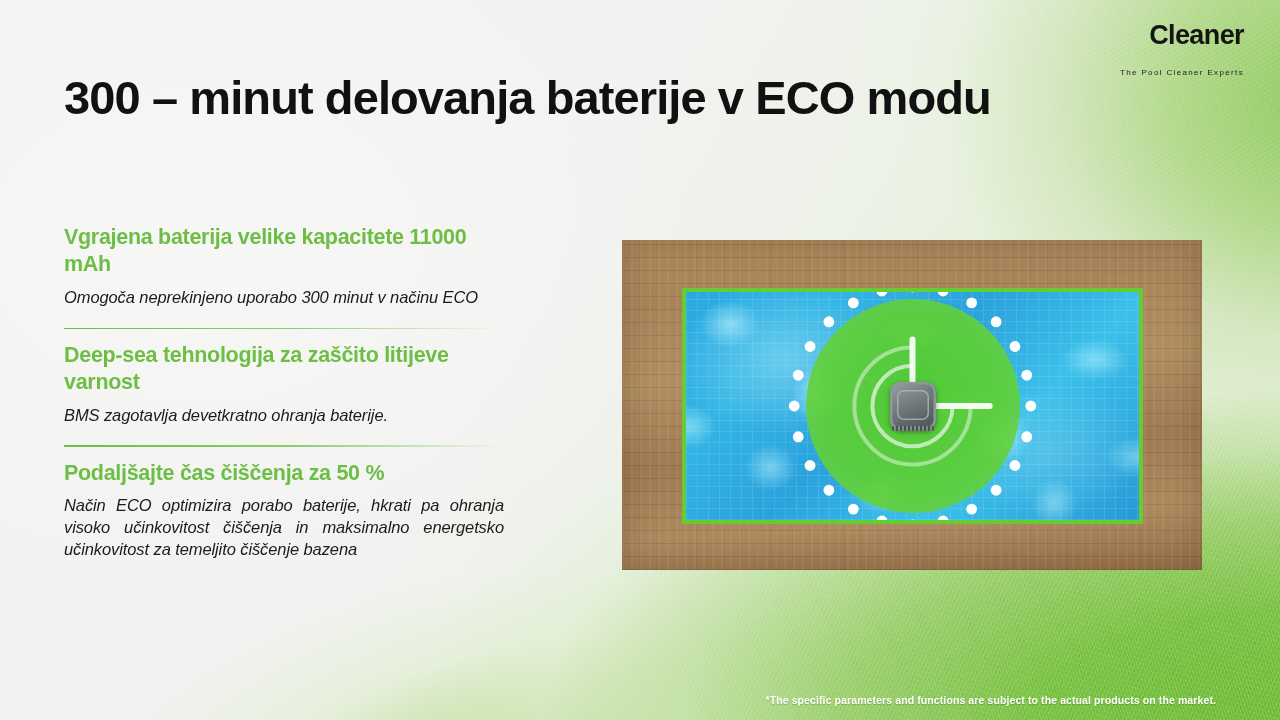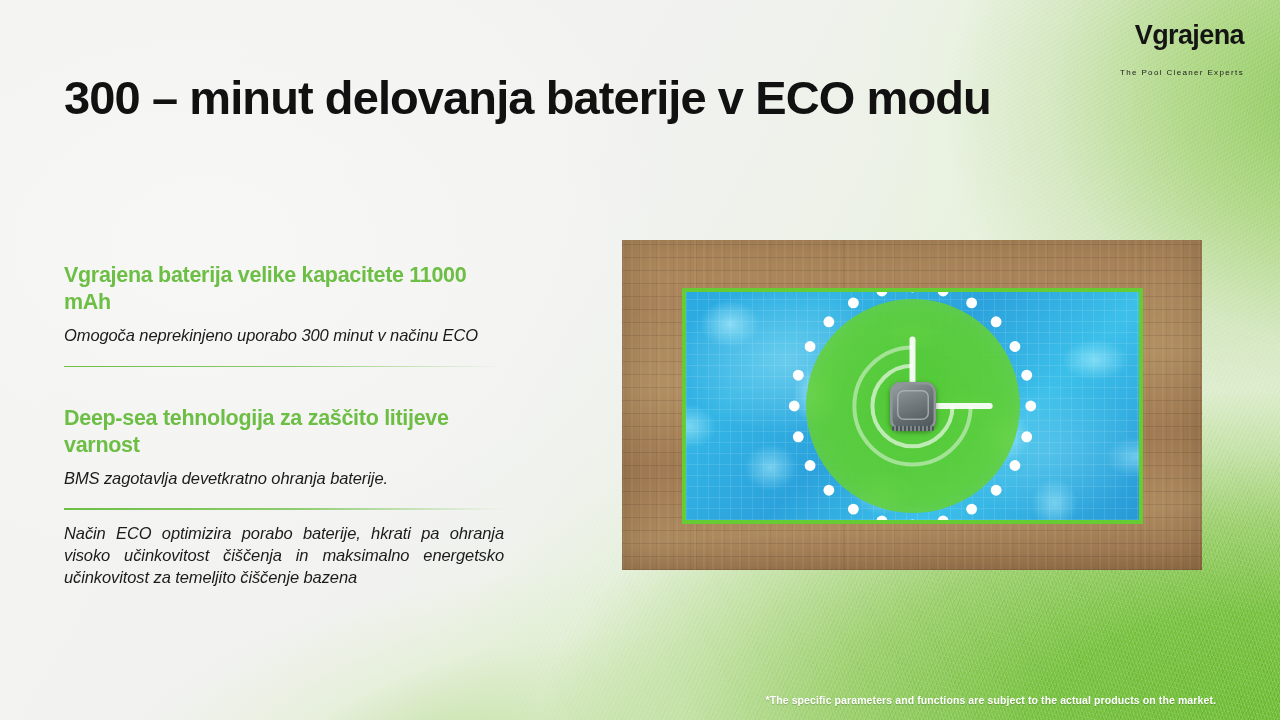--- a/index.html
+++ b/index.html
@@ -60,21 +60,21 @@
     position:absolute; left:64px; top:68px; width:960px;
     font-size:47px; font-weight:bold; line-height:1.26;
     color:#111111; letter-spacing:-.9px;
   }
 
   
   .features{ position:absolute; left:64px; top:224px; width:440px; }
   .feat{ position:relative; }
   .feat-title{
     color:#6dbe45; font-size:21.5px; font-weight:bold;
-    line-height:1.27; letter-spacing:-.3px;margin-top:38px;
+    line-height:1.27; letter-spacing:-.3px;
   }
   .feat-body{
     color:#1b1b1b; font-size:16.5px; line-height:1.33;
     margin-top:8px; letter-spacing:-.1px;font-style:italic;
   }
   .feat-body.justify{ text-align:justify; }
   .divider{
     width:440px; height:1.4px; margin:19px 0 13px 0;
     background:linear-gradient(90deg, #6dbe45 0%, #8ccc6e 52%, rgba(140,204,110,0) 100%);
     border:0;
@@ -181,21 +181,21 @@
 <body>
 
 <div class="bg-root">
   <div class="bg-grass"></div>
   <div class="bg-speckle"></div>
   <div class="bg-speckle2"></div>
   <div class="bg-wash"></div>
 </div>
 
 <div class="logo">
-  <div class="logo-word">Vgrajena</div>
+  <div class="logo-word">Cleaner</div>
   <div class="logo-tag">The Pool Cleaner Experts</div>
 </div>
 
 <h1 class="headline">300 – minut delovanja baterije v ECO modu</h1>
 
 <div class="features">
 
   <div class="feat">
     <div class="feat-title">Vgrajena baterija velike kapacitete 11000 mAh</div>
     <div class="feat-body">Omogoča neprekinjeno uporabo 300 minut v načinu ECO</div>
@@ -204,20 +204,21 @@
   <hr class="divider">
 
   <div class="feat">
     <div class="feat-title">Deep-sea tehnologija za zaščito litijeve varnost</div>
     <div class="feat-body">BMS zagotavlja devetkratno ohranja baterije.</div>
   </div>
 
   <hr class="divider">
 
   <div class="feat">
+    <div class="feat-title">Podaljšajte čas čiščenja za 50 %</div>
     <div class="feat-body justify">Način ECO optimizira porabo baterije, hkrati pa ohranja visoko učinkovitost čiščenja in maksimalno energetsko učinkovitost za temeljito čiščenje bazena</div>
   </div>
 
 </div>
 
 <div class="pool-wrap">
   <div class="deck">
     <div class="deck-grain"></div>
   </div>
 

